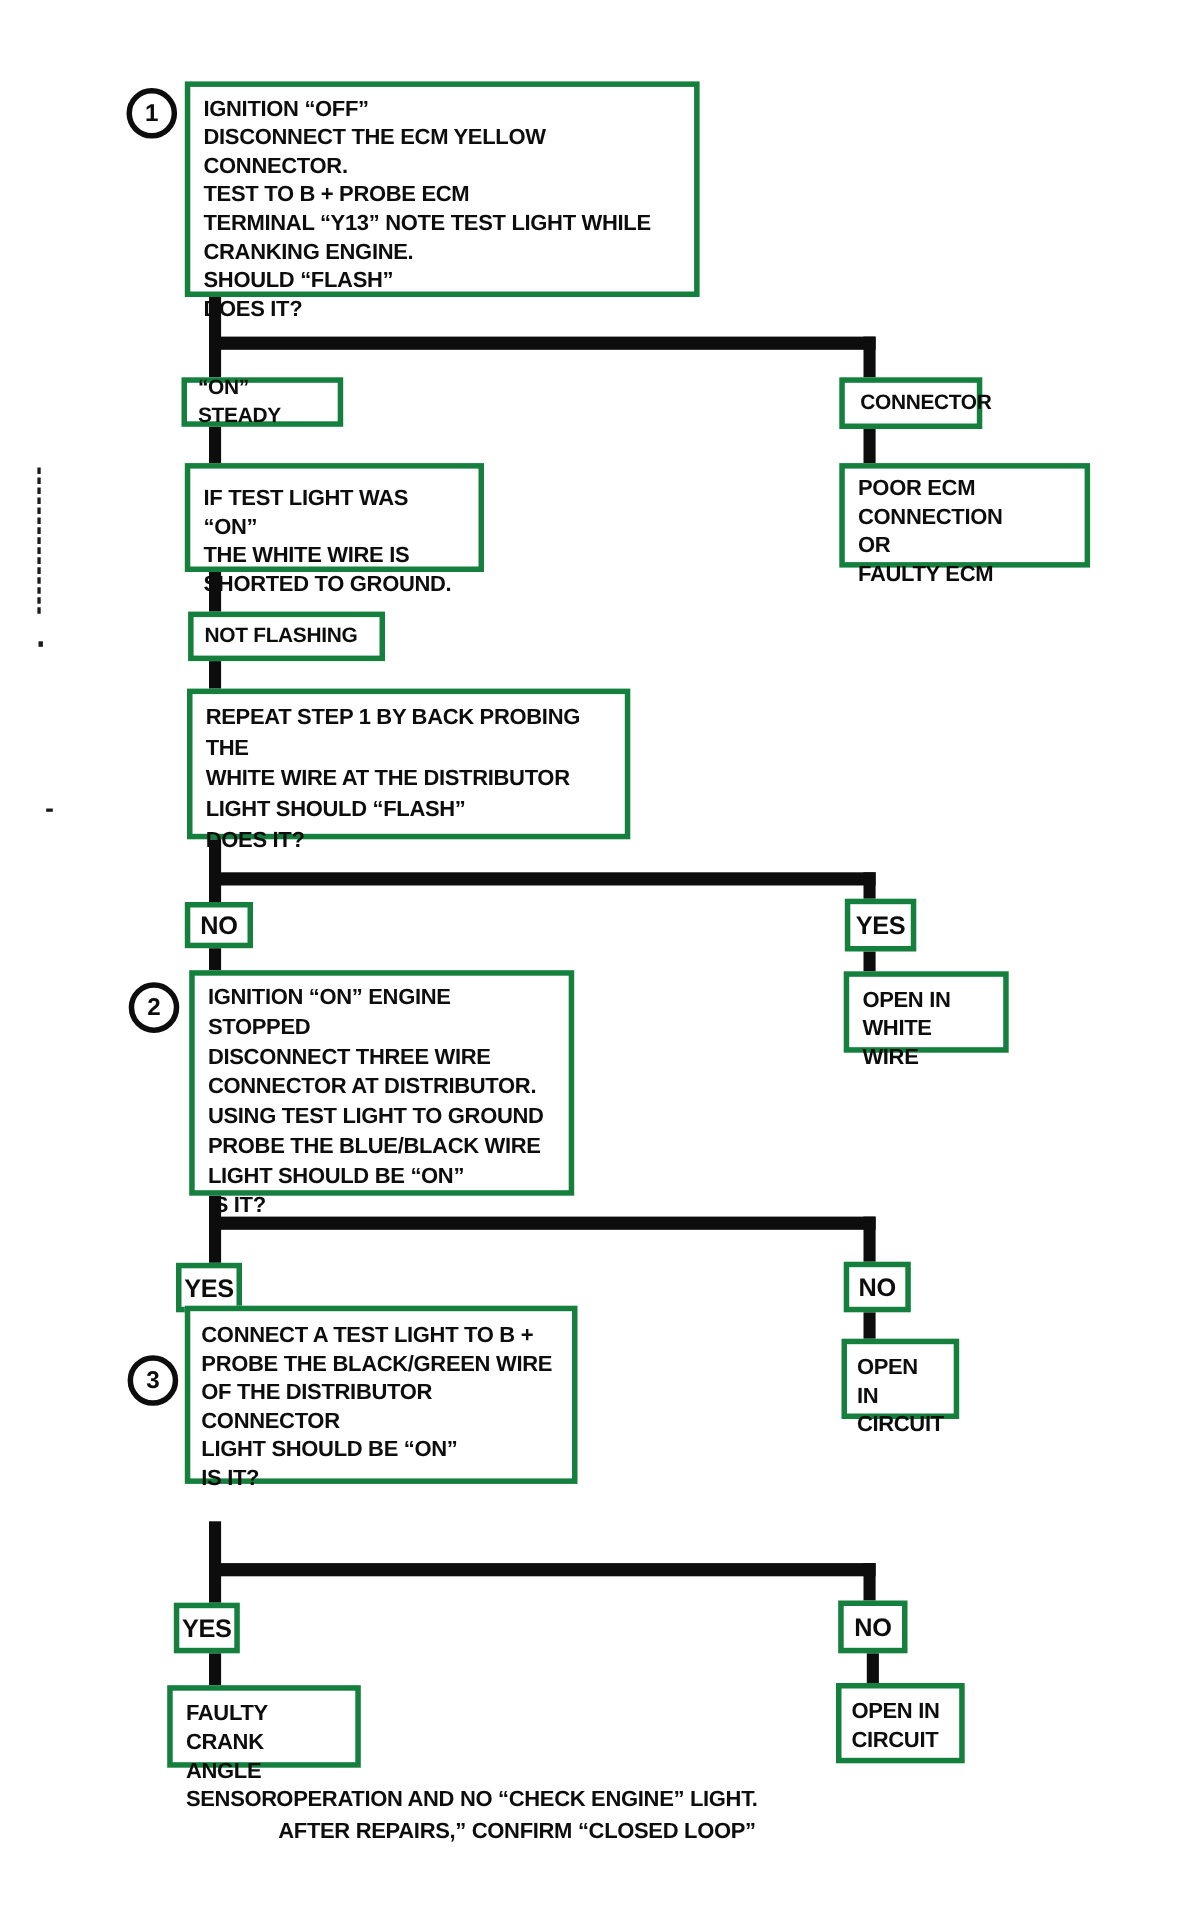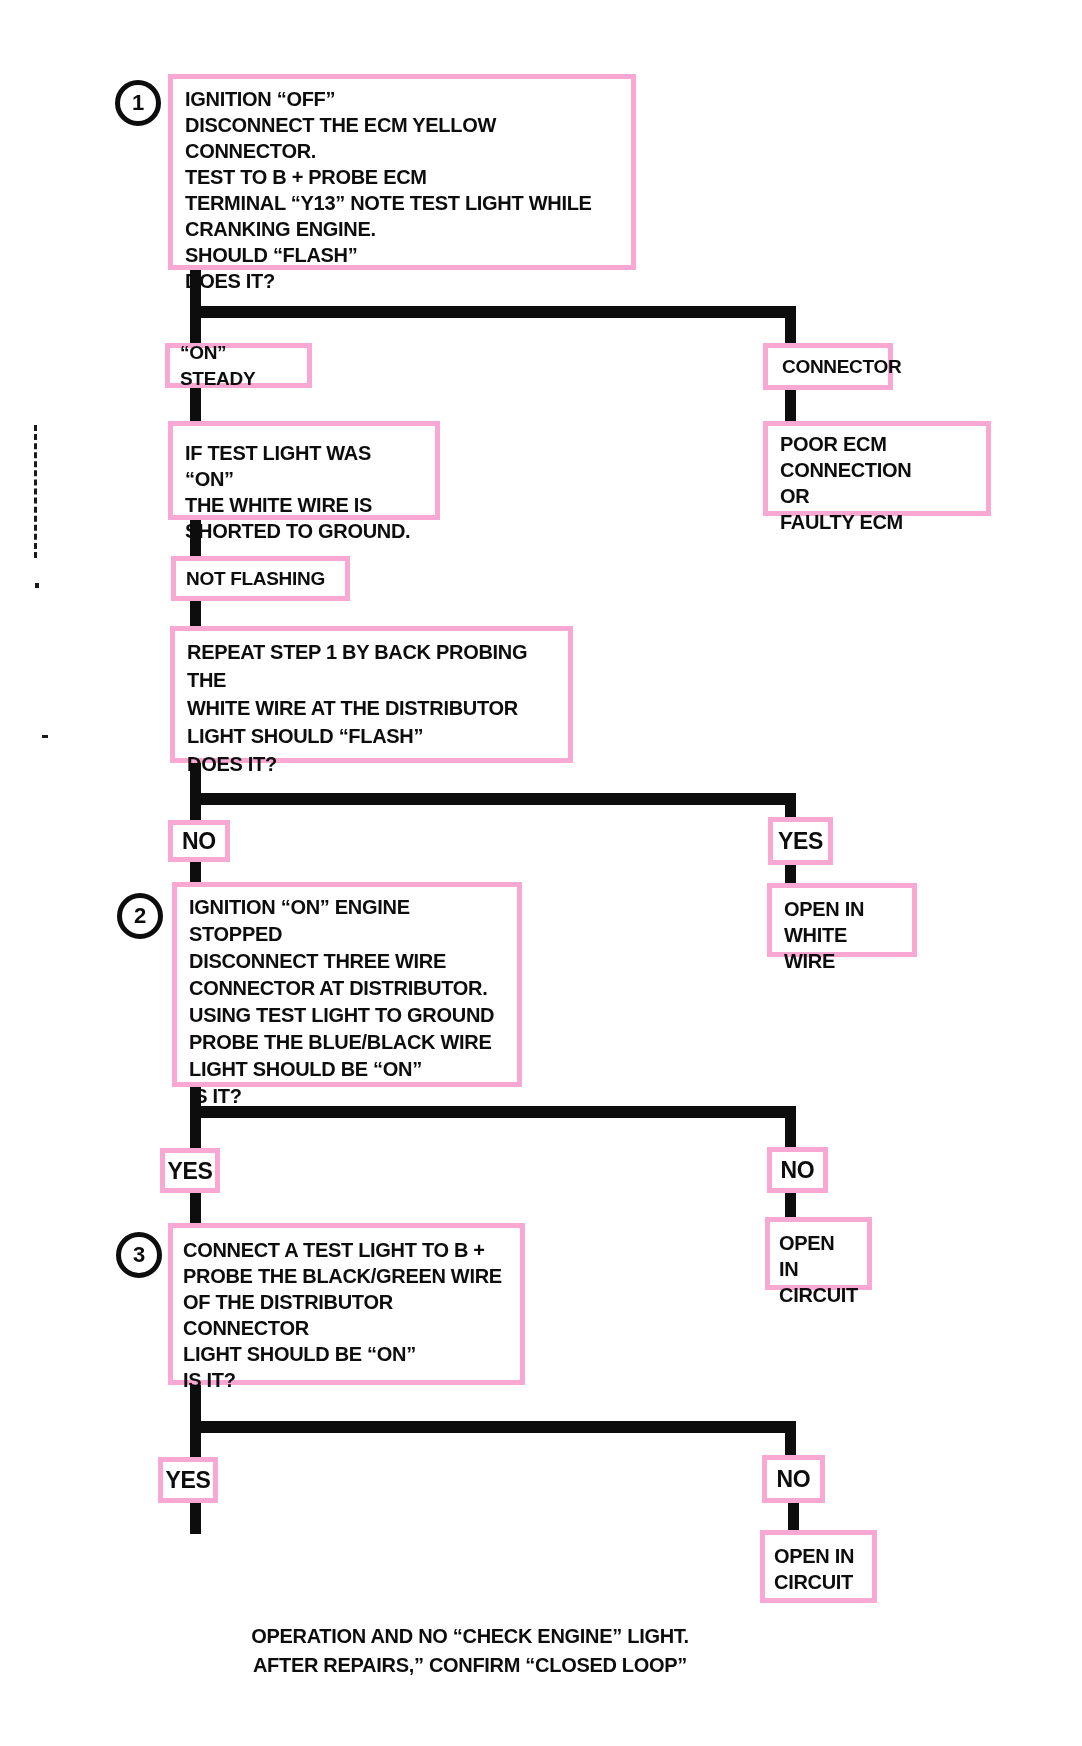--- a/index.html
+++ b/index.html
@@ -2,21 +2,21 @@
 <html><head>
 <meta charset="utf-8">
 <style>
   html,body { margin:0; padding:0; background:#ffffff; }
   .canvas {
     position:relative; width:1082px; height:1746px; background:#ffffff;
     font-family:"Liberation Sans", sans-serif; color:#0d0d0d;
     -webkit-font-smoothing:none;
   }
   .box {
-    position:absolute; border:5px solid #f9a8d4; background:#ffffff;
+    position:absolute; border:5px solid #15803d; background:#ffffff;
     font-weight:700; font-size:20px; line-height:26px;
     white-space:pre-line; letter-spacing:-0.3px;
     padding:7px 12px; box-sizing:border-box; z-index:3;
   }
   .box.small {
     display:flex; align-items:center; font-size:19px; padding:2px 10px;
   }
   .box.tag {
     display:flex; align-items:center; justify-content:center;
     font-size:23px; padding:2px 4px;
@@ -119,30 +119,32 @@
 LIGHT SHOULD BE “ON”
 IS IT?</div>
 
   <div class="box tag" style="left:160px;top:1148px;width:60px;height:45px">YES</div>
 
   <div class="box tag" style="left:767px;top:1147px;width:61px;height:46px">NO</div>
 
   <div class="box" style="left:765px;top:1217px;width:107px;height:73px;padding:8px 9px">OPEN IN
 CIRCUIT</div>
 
-  <div class="box" style="left:168px;top:1223px;width:357px;height:162px;padding:9px 10px">CONNECT A TEST LIGHT TO B +
+  <div class="box" style="left:168px;top:1187px;width:357px;height:162px;padding:9px 10px">CONNECT A TEST LIGHT TO B +
 PROBE THE BLACK/GREEN WIRE
 OF THE DISTRIBUTOR CONNECTOR
 LIGHT SHOULD BE “ON”
 IS IT?</div>
 
   <div class="box tag" style="left:158px;top:1457px;width:60px;height:46px">YES</div>
 
   <div class="box tag" style="left:762px;top:1455px;width:63px;height:48px">NO</div>
 
+  <div class="box" style="left:152px;top:1532px;width:176px;height:75px;padding-top:8px">FAULTY CRANK
+ANGLE SENSOR</div>
 
   <div class="box" style="left:760px;top:1530px;width:117px;height:73px;padding:8px 9px">OPEN IN
 CIRCUIT</div>
 
   <div class="footer">
     <div>OPERATION AND NO “CHECK ENGINE” LIGHT.</div>
     <div>AFTER REPAIRS,” CONFIRM “CLOSED LOOP”</div>
   </div>
 
 </div>

